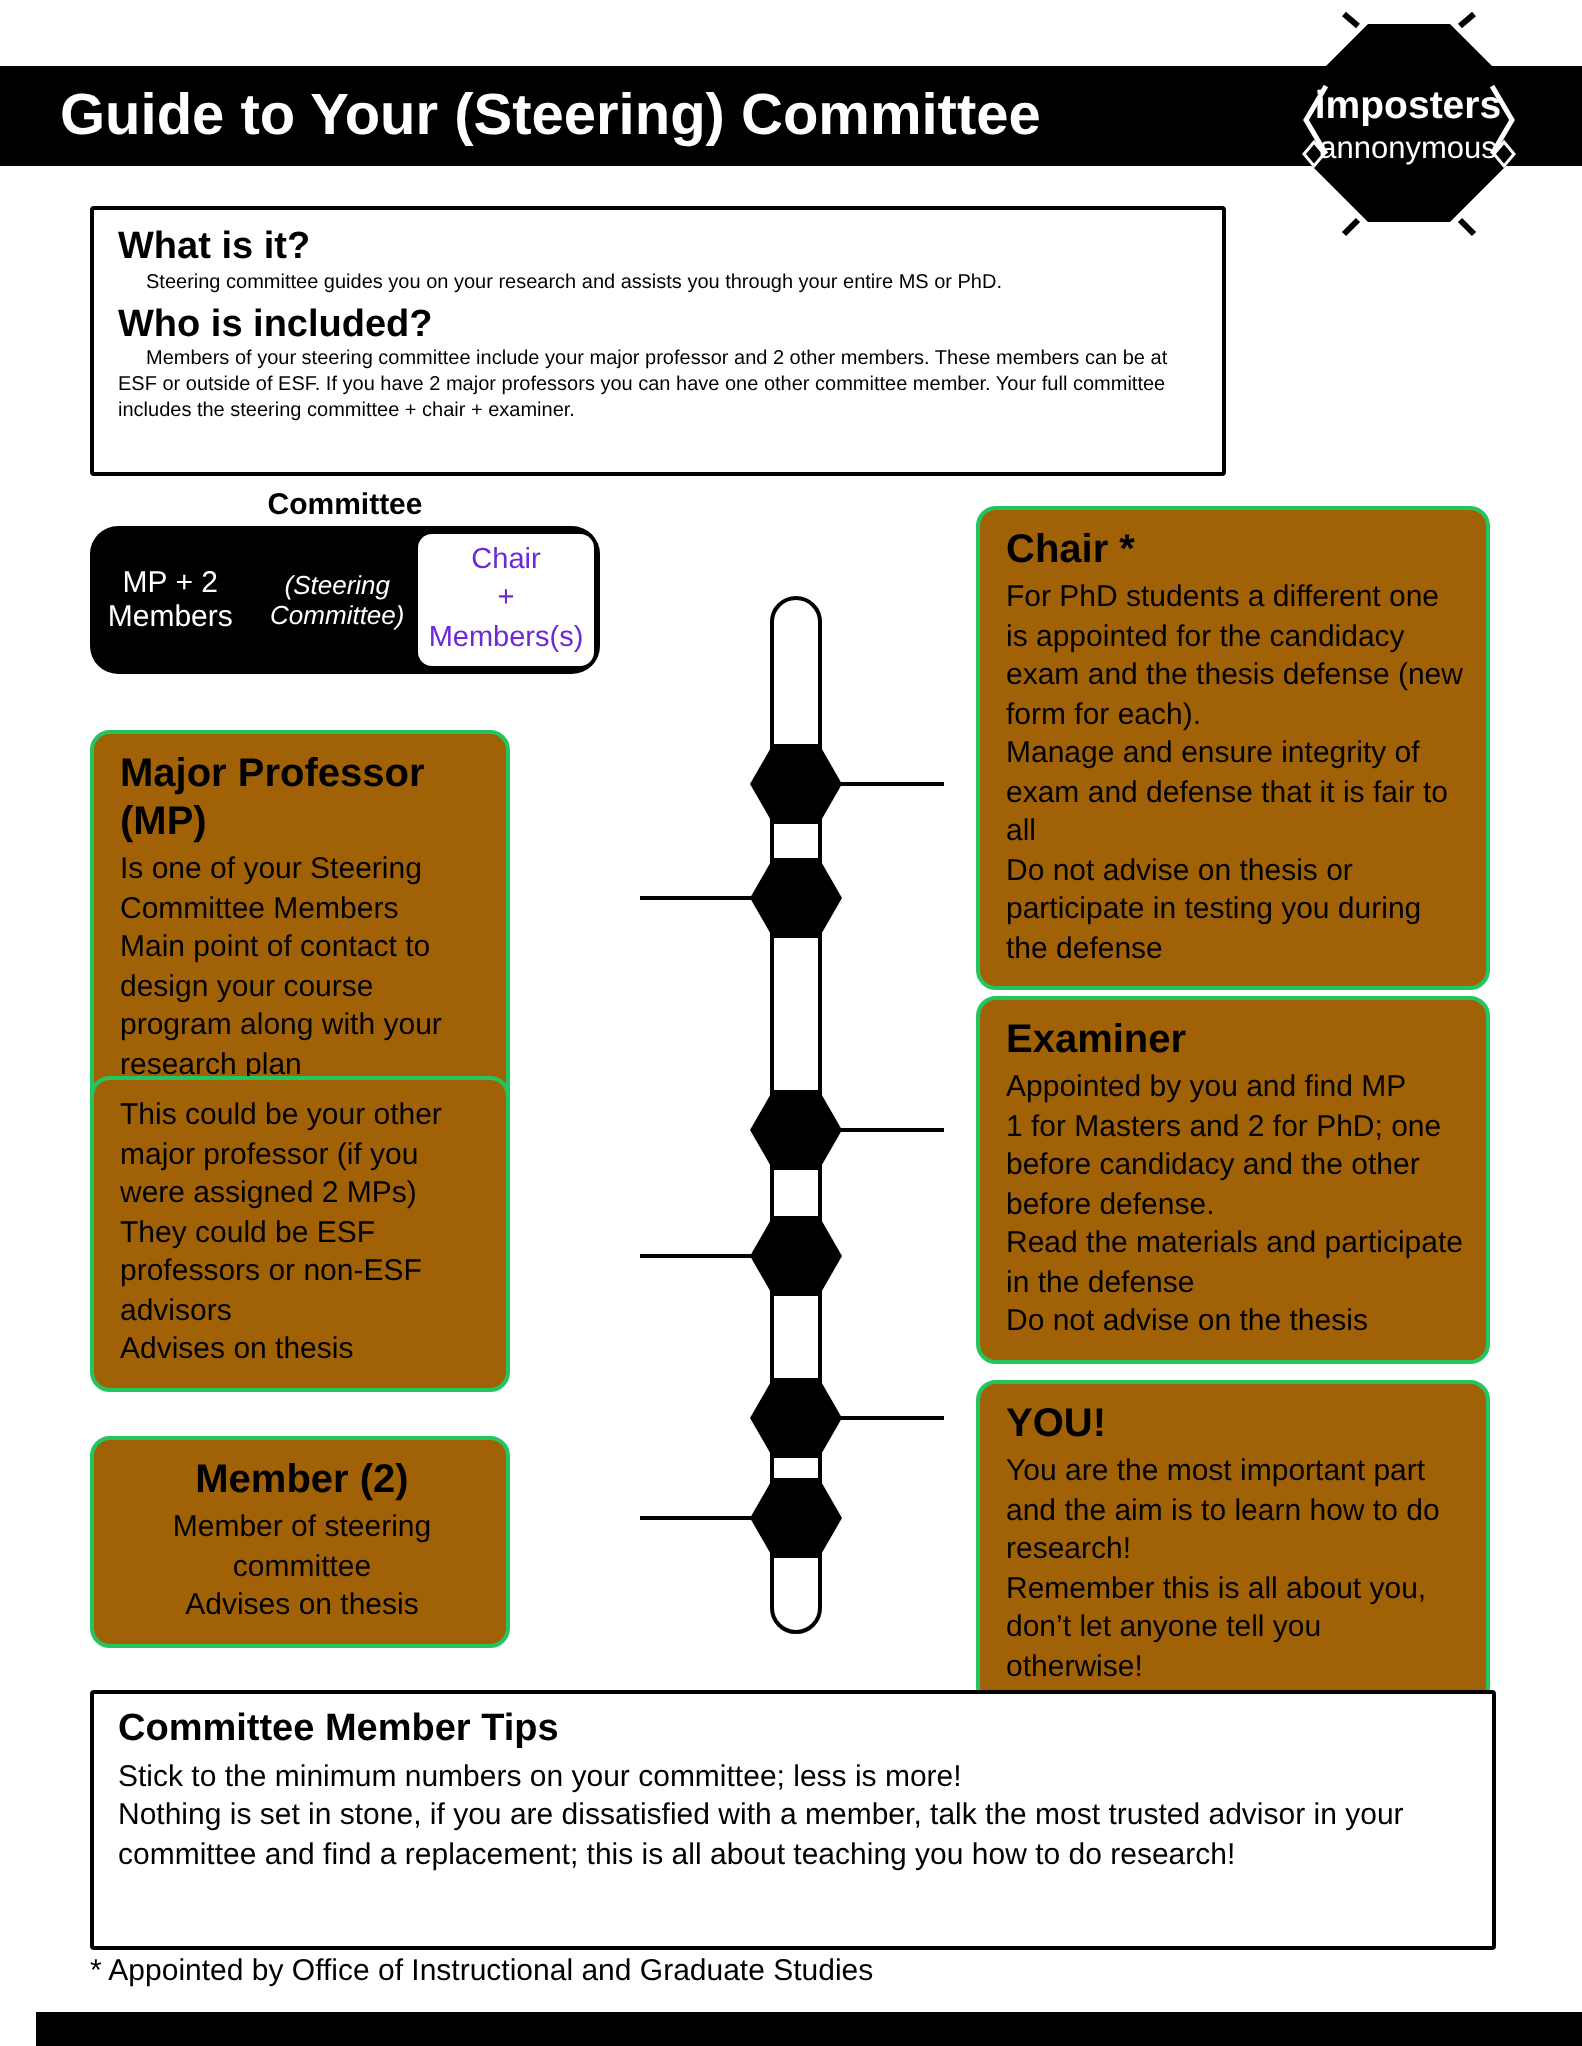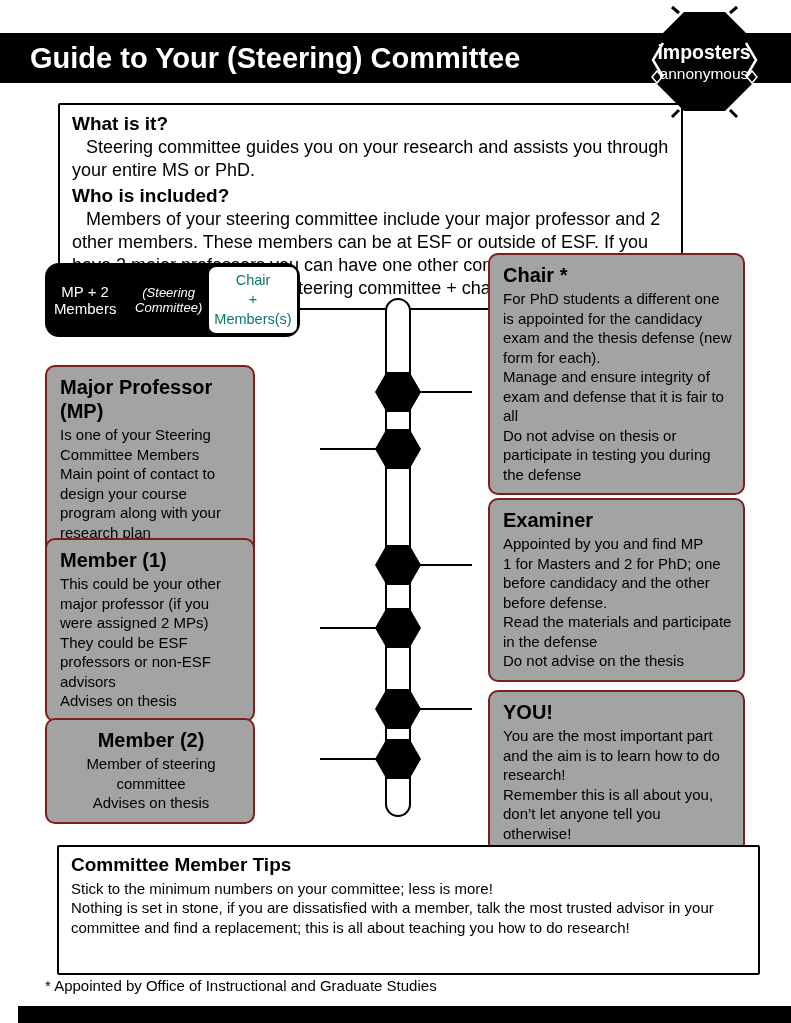--- a/index.html
+++ b/index.html
@@ -11,54 +11,54 @@
   }
   
   .header-bar { position:absolute; left:0; top:33px; width:791px; height:50px; background:#000; }
   .header-title {
     position:absolute; left:30px; top:0; height:50px; line-height:50px;
     color:#fff; font-size:29px; font-weight:bold; white-space:nowrap;
   }
   .badge { position:absolute; left:644px; top:5px; width:120px; height:114px; z-index:5; }
   
   .panel { position:absolute; background:#fff; border:2px solid #000; }
-  .intro-box { left:45px; top:103px; width:625px; min-height:135px; border-radius:2px; padding:5px 12px 8px 12px;margin-left:13px; }
+  .intro-box { left:45px; top:103px; width:568px; min-height:135px; border-radius:2px; padding:5px 12px 8px 12px; }
   .intro-q { font-size:19px; font-weight:bold; line-height:1.25; margin-top:2px; }
-  .intro-a { font-size:18px; line-height:1.28; text-indent:14px; }
+  .intro-a { font-size:10px; line-height:1.28; text-indent:14px; }
   
   .committee-label { position:absolute; left:45px; top:244px; width:255px; text-align:center; font-size:15px; font-weight:bold; }
   .committee-box { position:absolute; left:45px; top:263px; width:255px; height:74px; background:#000; border-radius:14px; color:#fff; }
   .committee-left {
     position:absolute; left:0; top:0; width:167px; height:100%;
     display:flex; justify-content:center; align-items:center; text-align:center;
   }
   .committee-left .l1 { font-size:15px; }
   .committee-left .l2 { font-size:13px; font-style:italic; }
   .committee-right {
-    position:absolute; right:3px; top:4px; bottom:4px; width:88px; background:#fff; color:#0f766e;
+    position:absolute; right:3px; top:4px; bottom:4px; width:88px; background:#fff; color:#6d28d9;
     border-radius:7px; display:flex; flex-direction:column; justify-content:center; align-items:center;
     font-size:14.5px; line-height:1.32; text-align:center;
   }
   
-  .card { position:absolute; background:#a3a3a3; border:2px solid #7f1d1d; border-radius:10px; padding:8px 11px 9px 13px; }
+  .card { position:absolute; background:#a16207; border:2px solid #22c55e; border-radius:10px; padding:8px 11px 9px 13px; }
   .card-l { left:45px; width:210px; }
   .card-r { left:488px; width:257px; }
   .card h3 { font-size:20px; font-weight:bold; line-height:1.2; margin-bottom:2px; }
   .ln { font-size:15px; line-height:1.3; }
   
   .spine { position:absolute; left:385px; top:298px; width:26px; height:519px; background:#fff; border:2px solid #000; border-radius:13px; }
   .hex {
     position:absolute; left:375px; width:46px; height:40px; background:#000;
     clip-path:polygon(25% 0, 75% 0, 100% 50%, 75% 100%, 25% 100%, 0 50%);
   }
   .conn { position:absolute; height:2px; background:#000; }
   .conn-r { left:420px; width:52px; }
   .conn-l { left:320px; width:56px; }
   
-  .tips-box { left:45px; top:845px; width:703px; min-height:130px; border-radius:2px; padding:6px 12px 20px 12px;margin-left:12px; }
+  .tips-box { left:45px; top:845px; width:703px; min-height:130px; border-radius:2px; padding:6px 12px 20px 12px; }
   .tips-box h3 { font-size:19px; font-weight:bold; line-height:1.25; margin-bottom:2px; }
   .footnote { position:absolute; left:45px; top:977px; font-size:15px; }
   .bottom-bar { position:absolute; left:18px; top:1006px; width:773px; height:17px; background:#000; }
 </style>
 </head>
 <body>
 
 <div class="page">
 
   <div class="header-bar">
@@ -82,40 +82,40 @@
     <text x="60" y="74" text-anchor="middle" fill="#fff" font-size="15.5">annonymous</text>
   </svg>
 
   <div class="panel intro-box">
     <div class="intro-q">What is it?</div>
     <div class="intro-a">Steering committee guides you on your research and assists you through your entire MS or PhD.</div>
     <div class="intro-q">Who is included?</div>
     <div class="intro-a">Members of your steering committee include your major professor and 2 other members. These members can be at ESF or outside of ESF. If you have 2 major professors you can have one other committee member. Your full committee includes the steering committee + chair + examiner.</div>
   </div>
 
+  <div class="committee-label">Committee</div>
   <div class="committee-box">
     <div class="committee-left">
       <div class="l1">MP + 2 Members</div>
       <div class="l2">(Steering Committee)</div>
     </div>
     <div class="committee-right">
       <div>Chair</div>
       <div>+</div>
       <div>Members(s)</div>
     </div>
   </div>
 
   <div class="card card-l" style="top:365px;">
     <h3>Major Professor (MP)</h3>
     <div class="ln">Is one of your Steering Committee Members</div>
     <div class="ln">Main point of contact to design your course program along with your research plan</div>
     <div class="ln">Advises on thesis</div>
   </div>
   <div class="card card-l" style="top:538px;">
-    <h3>Member (1)</h3>
     <div class="ln">This could be your other major professor (if you were assigned 2 MPs)</div>
     <div class="ln">They could be ESF professors or non-ESF advisors</div>
     <div class="ln">Advises on thesis</div>
   </div>
   <div class="card card-l" style="top:718px;text-align:center;">
     <h3>Member (2)</h3>
     <div class="ln">Member of steering committee</div>
     <div class="ln">Advises on thesis</div>
   </div>
 

